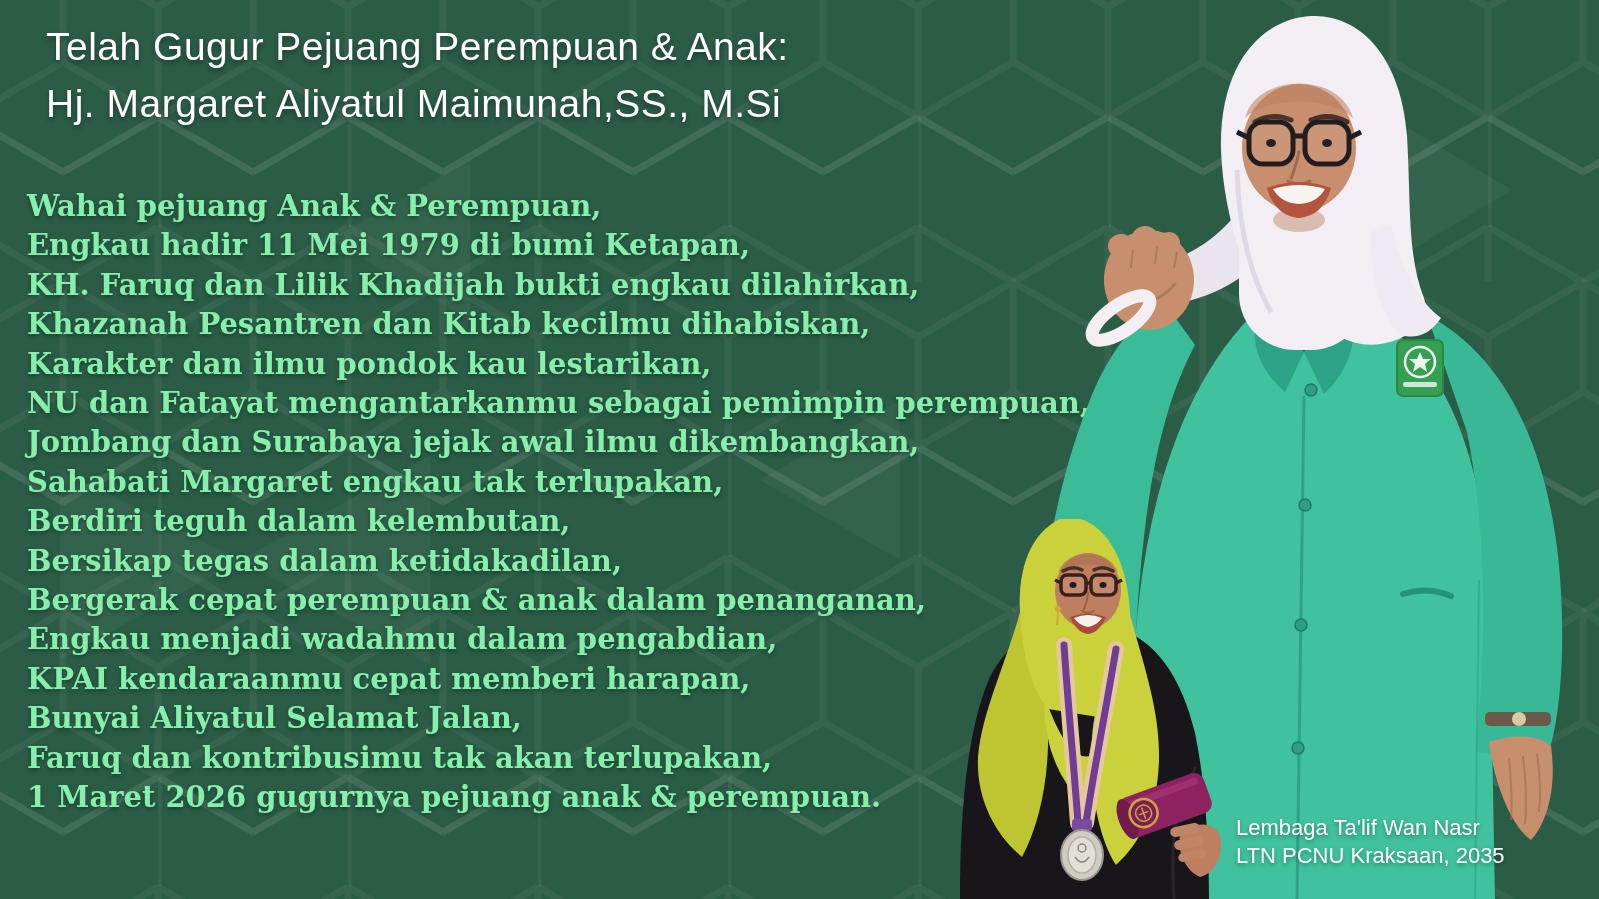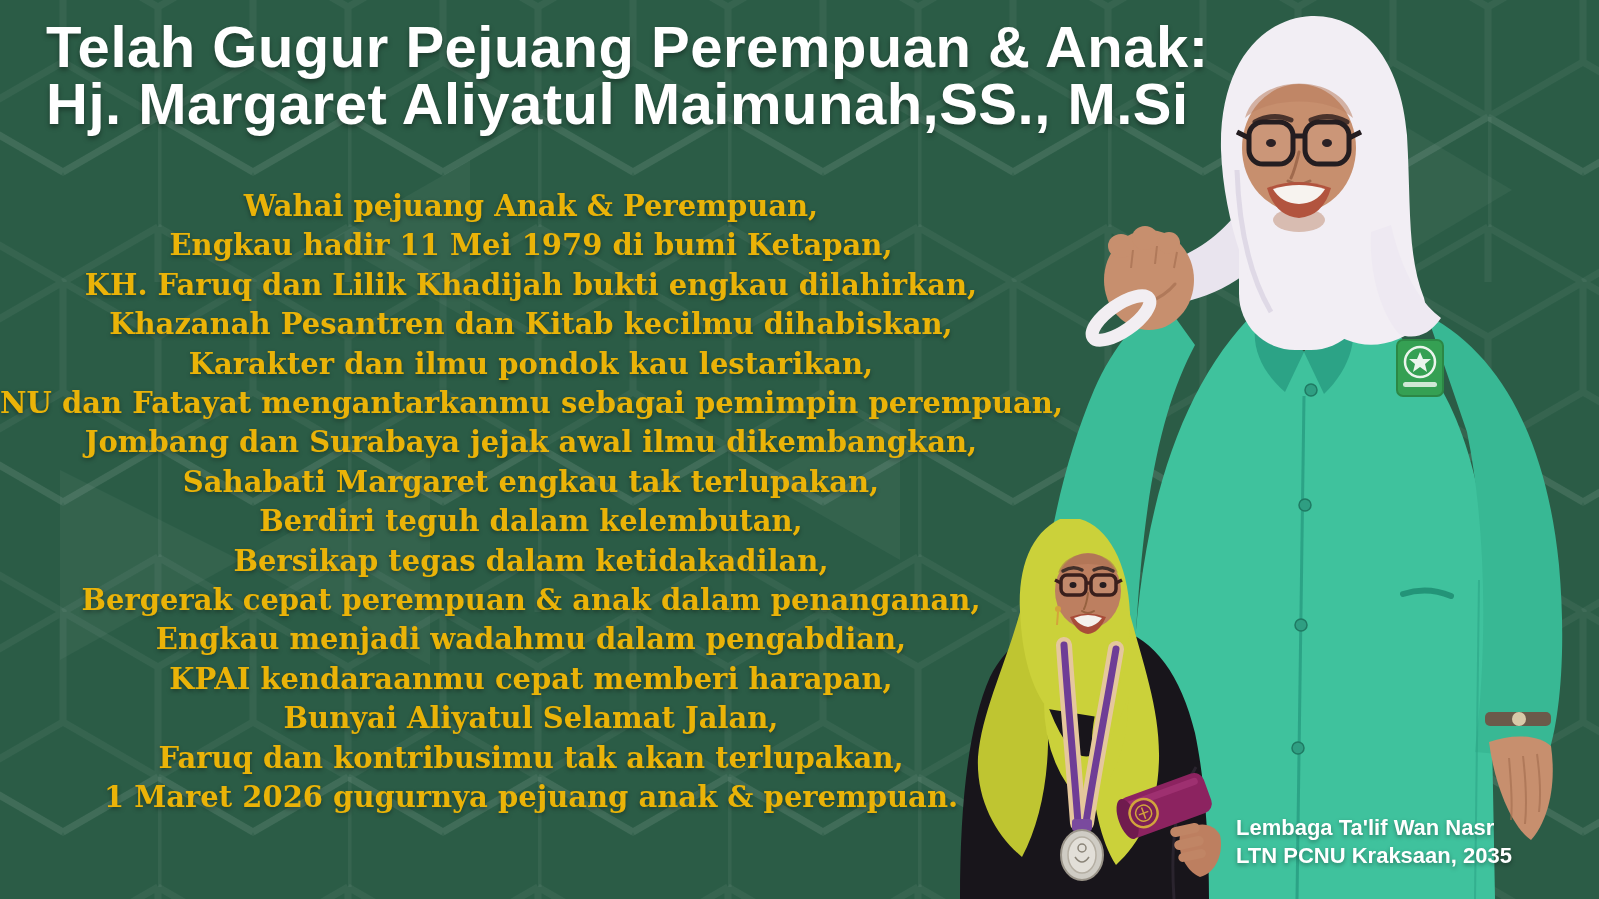--- a/index.html
+++ b/index.html
@@ -9,36 +9,37 @@
     overflow:hidden;
     background:#2b5c46;
     font-family:"Liberation Sans",sans-serif;
   }
   #poster svg{display:block;}
   .bg-pattern{position:absolute;left:0;top:0;z-index:0;}
   .photo-main{position:absolute;left:999px;top:0;z-index:2;}
   .photo-small{position:absolute;left:948px;top:505px;z-index:3;}
   .title{
     position:absolute;left:46px;top:18px;z-index:1;
-    color:#ffffff;font-weight:700;font-size:58px;line-height:57px;
+    color:#ffffff;font-weight:400;font-size:39px;line-height:57px;
     letter-spacing:0.5px;
     text-shadow:0 3px 5px rgba(0,0,0,0.35);
     white-space:nowrap;
   }
   .poem{
     position:absolute;left:0;top:187px;width:1062px;z-index:1;
-    text-align:center;color:#eab308;
+    color:#86efac;
     font-family:"DejaVu Serif",serif;font-weight:bold;
     font-size:29px;line-height:39.4px;
     text-shadow:0 2px 4px rgba(0,0,0,0.35);
     white-space:nowrap;
+    padding-left:27px;
   }
   .credit{
     position:absolute;left:1236px;top:814px;z-index:4;
-    color:#ffffff;font-weight:700;font-size:22px;line-height:28px;
+    color:#ffffff;font-weight:400;font-size:22px;line-height:28px;
     text-shadow:0 2px 4px rgba(0,0,0,0.35);
     white-space:nowrap;
   }
 </style>
 </head>
 <body>
 
 <div id="poster">
 
   <svg class="bg-pattern" width="1599" height="899" viewBox="0 0 1599 899" aria-hidden="true">

